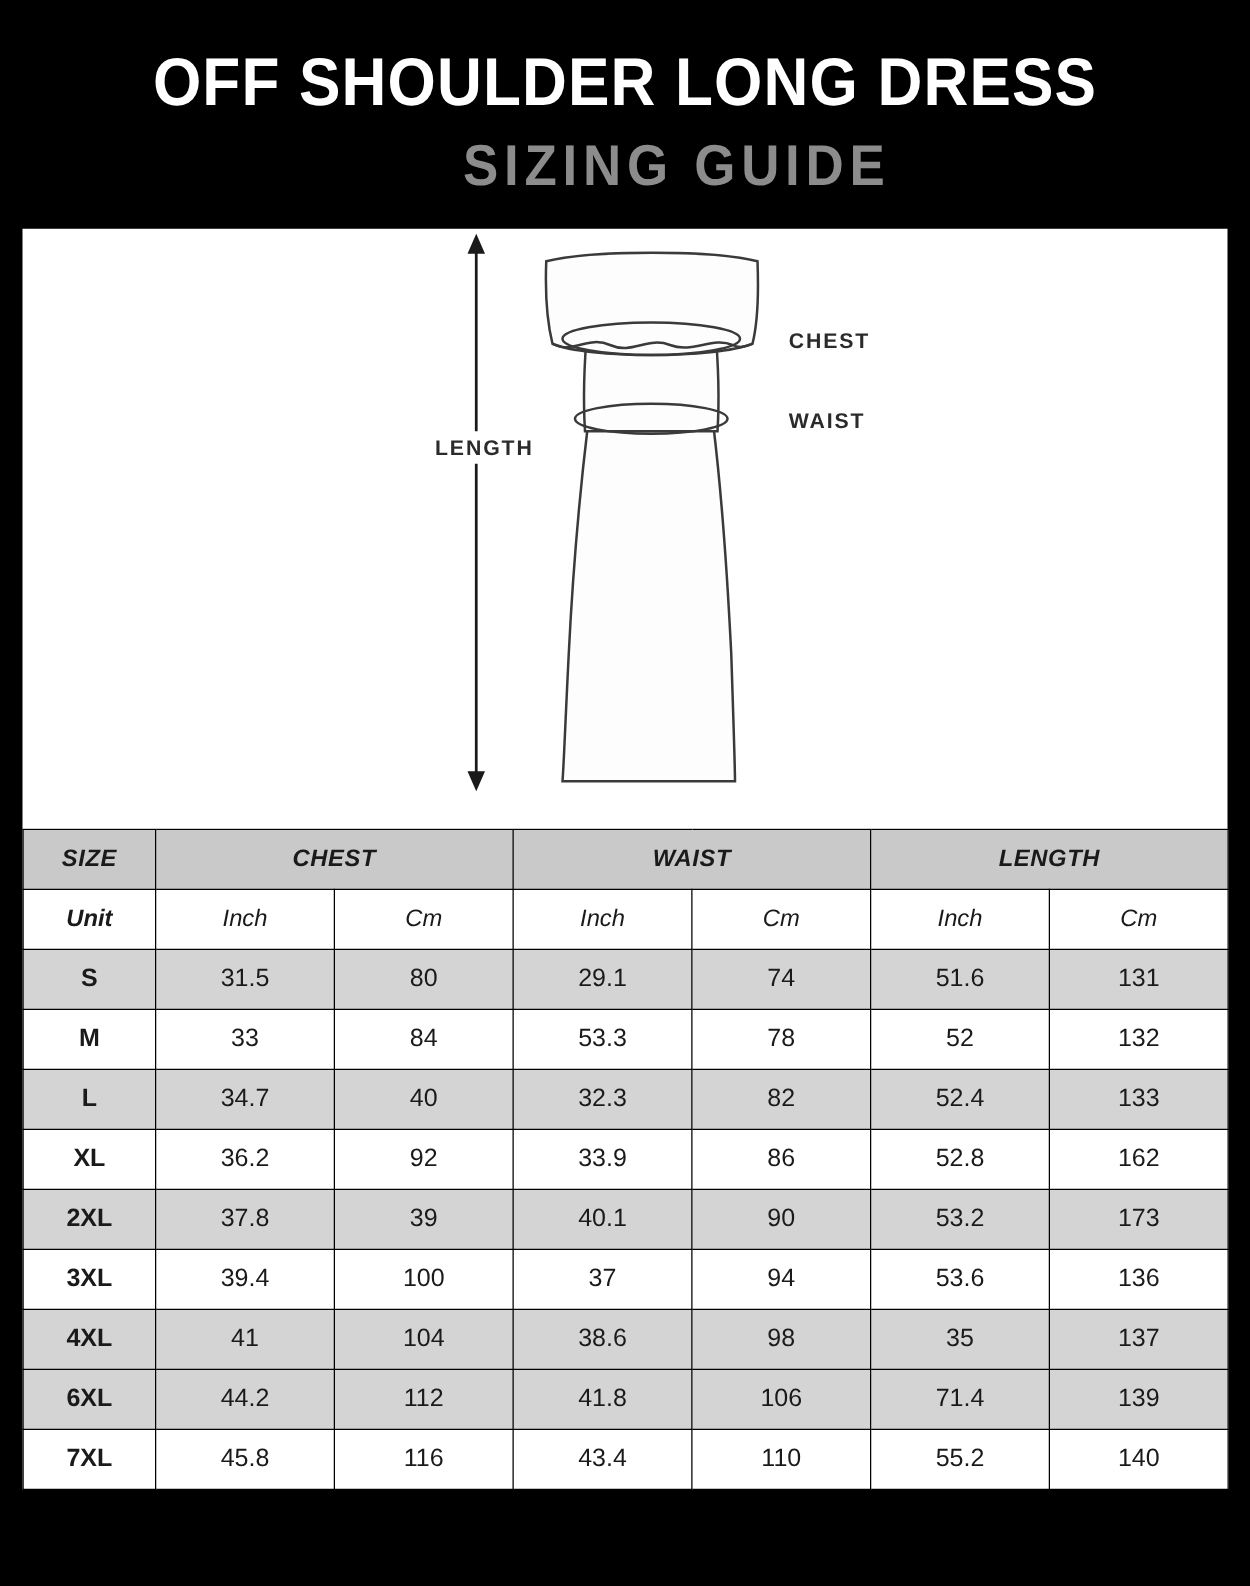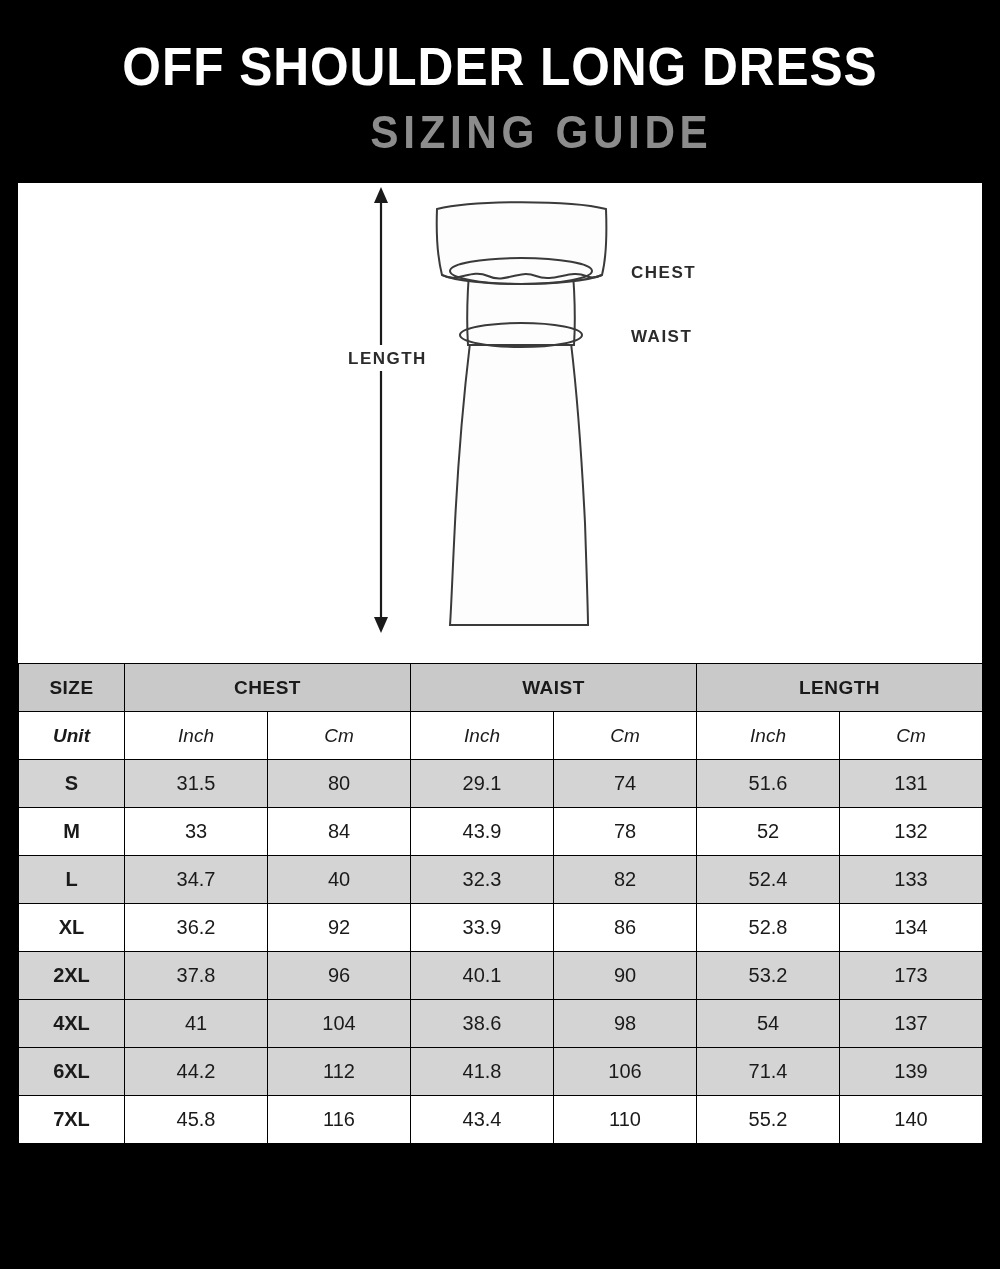--- a/index.html
+++ b/index.html
@@ -75,20 +75,21 @@
     font-family: "Liberation Sans", sans-serif;
     color: #1a1a1a;
   }
   
   tr.group-row th {
     background: #c9c9c9;
     font-size: 19px;
     font-weight: bold;
     height: 45px;
     letter-spacing: 0.5px;
+    font-style: italic;
   }
   
   tr.unit-row td {
     background: #ffffff;
     height: 45px;
     font-size: 19px;
     font-style: italic;
   }
   tr.unit-row td.unit-label {
     font-weight: bold;
@@ -196,59 +197,68 @@
           <td>80</td>
           <td>29.1</td>
           <td>74</td>
           <td>51.6</td>
           <td>131</td>
         </tr>
         <tr class="data-row row-plain">
           <td class="size-cell">M</td>
           <td>33</td>
           <td>84</td>
-          <td>43.9</td>
+          <td>53.3</td>
           <td>78</td>
           <td>52</td>
           <td>132</td>
         </tr>
         <tr class="data-row row-shaded">
           <td class="size-cell">L</td>
           <td>34.7</td>
           <td>40</td>
           <td>32.3</td>
           <td>82</td>
           <td>52.4</td>
           <td>133</td>
         </tr>
         <tr class="data-row row-plain">
           <td class="size-cell">XL</td>
           <td>36.2</td>
           <td>92</td>
           <td>33.9</td>
           <td>86</td>
           <td>52.8</td>
-          <td>134</td>
+          <td>162</td>
         </tr>
         <tr class="data-row row-shaded">
           <td class="size-cell">2XL</td>
           <td>37.8</td>
-          <td>96</td>
+          <td>39</td>
           <td>40.1</td>
           <td>90</td>
           <td>53.2</td>
           <td>173</td>
+        </tr>
+        <tr class="data-row row-plain">
+          <td class="size-cell">3XL</td>
+          <td>39.4</td>
+          <td>100</td>
+          <td>37</td>
+          <td>94</td>
+          <td>53.6</td>
+          <td>136</td>
         </tr>
         <tr class="data-row row-shaded">
           <td class="size-cell">4XL</td>
           <td>41</td>
           <td>104</td>
           <td>38.6</td>
           <td>98</td>
-          <td>54</td>
+          <td>35</td>
           <td>137</td>
         </tr>
         <tr class="data-row row-shaded">
           <td class="size-cell">6XL</td>
           <td>44.2</td>
           <td>112</td>
           <td>41.8</td>
           <td>106</td>
           <td>71.4</td>
           <td>139</td>

